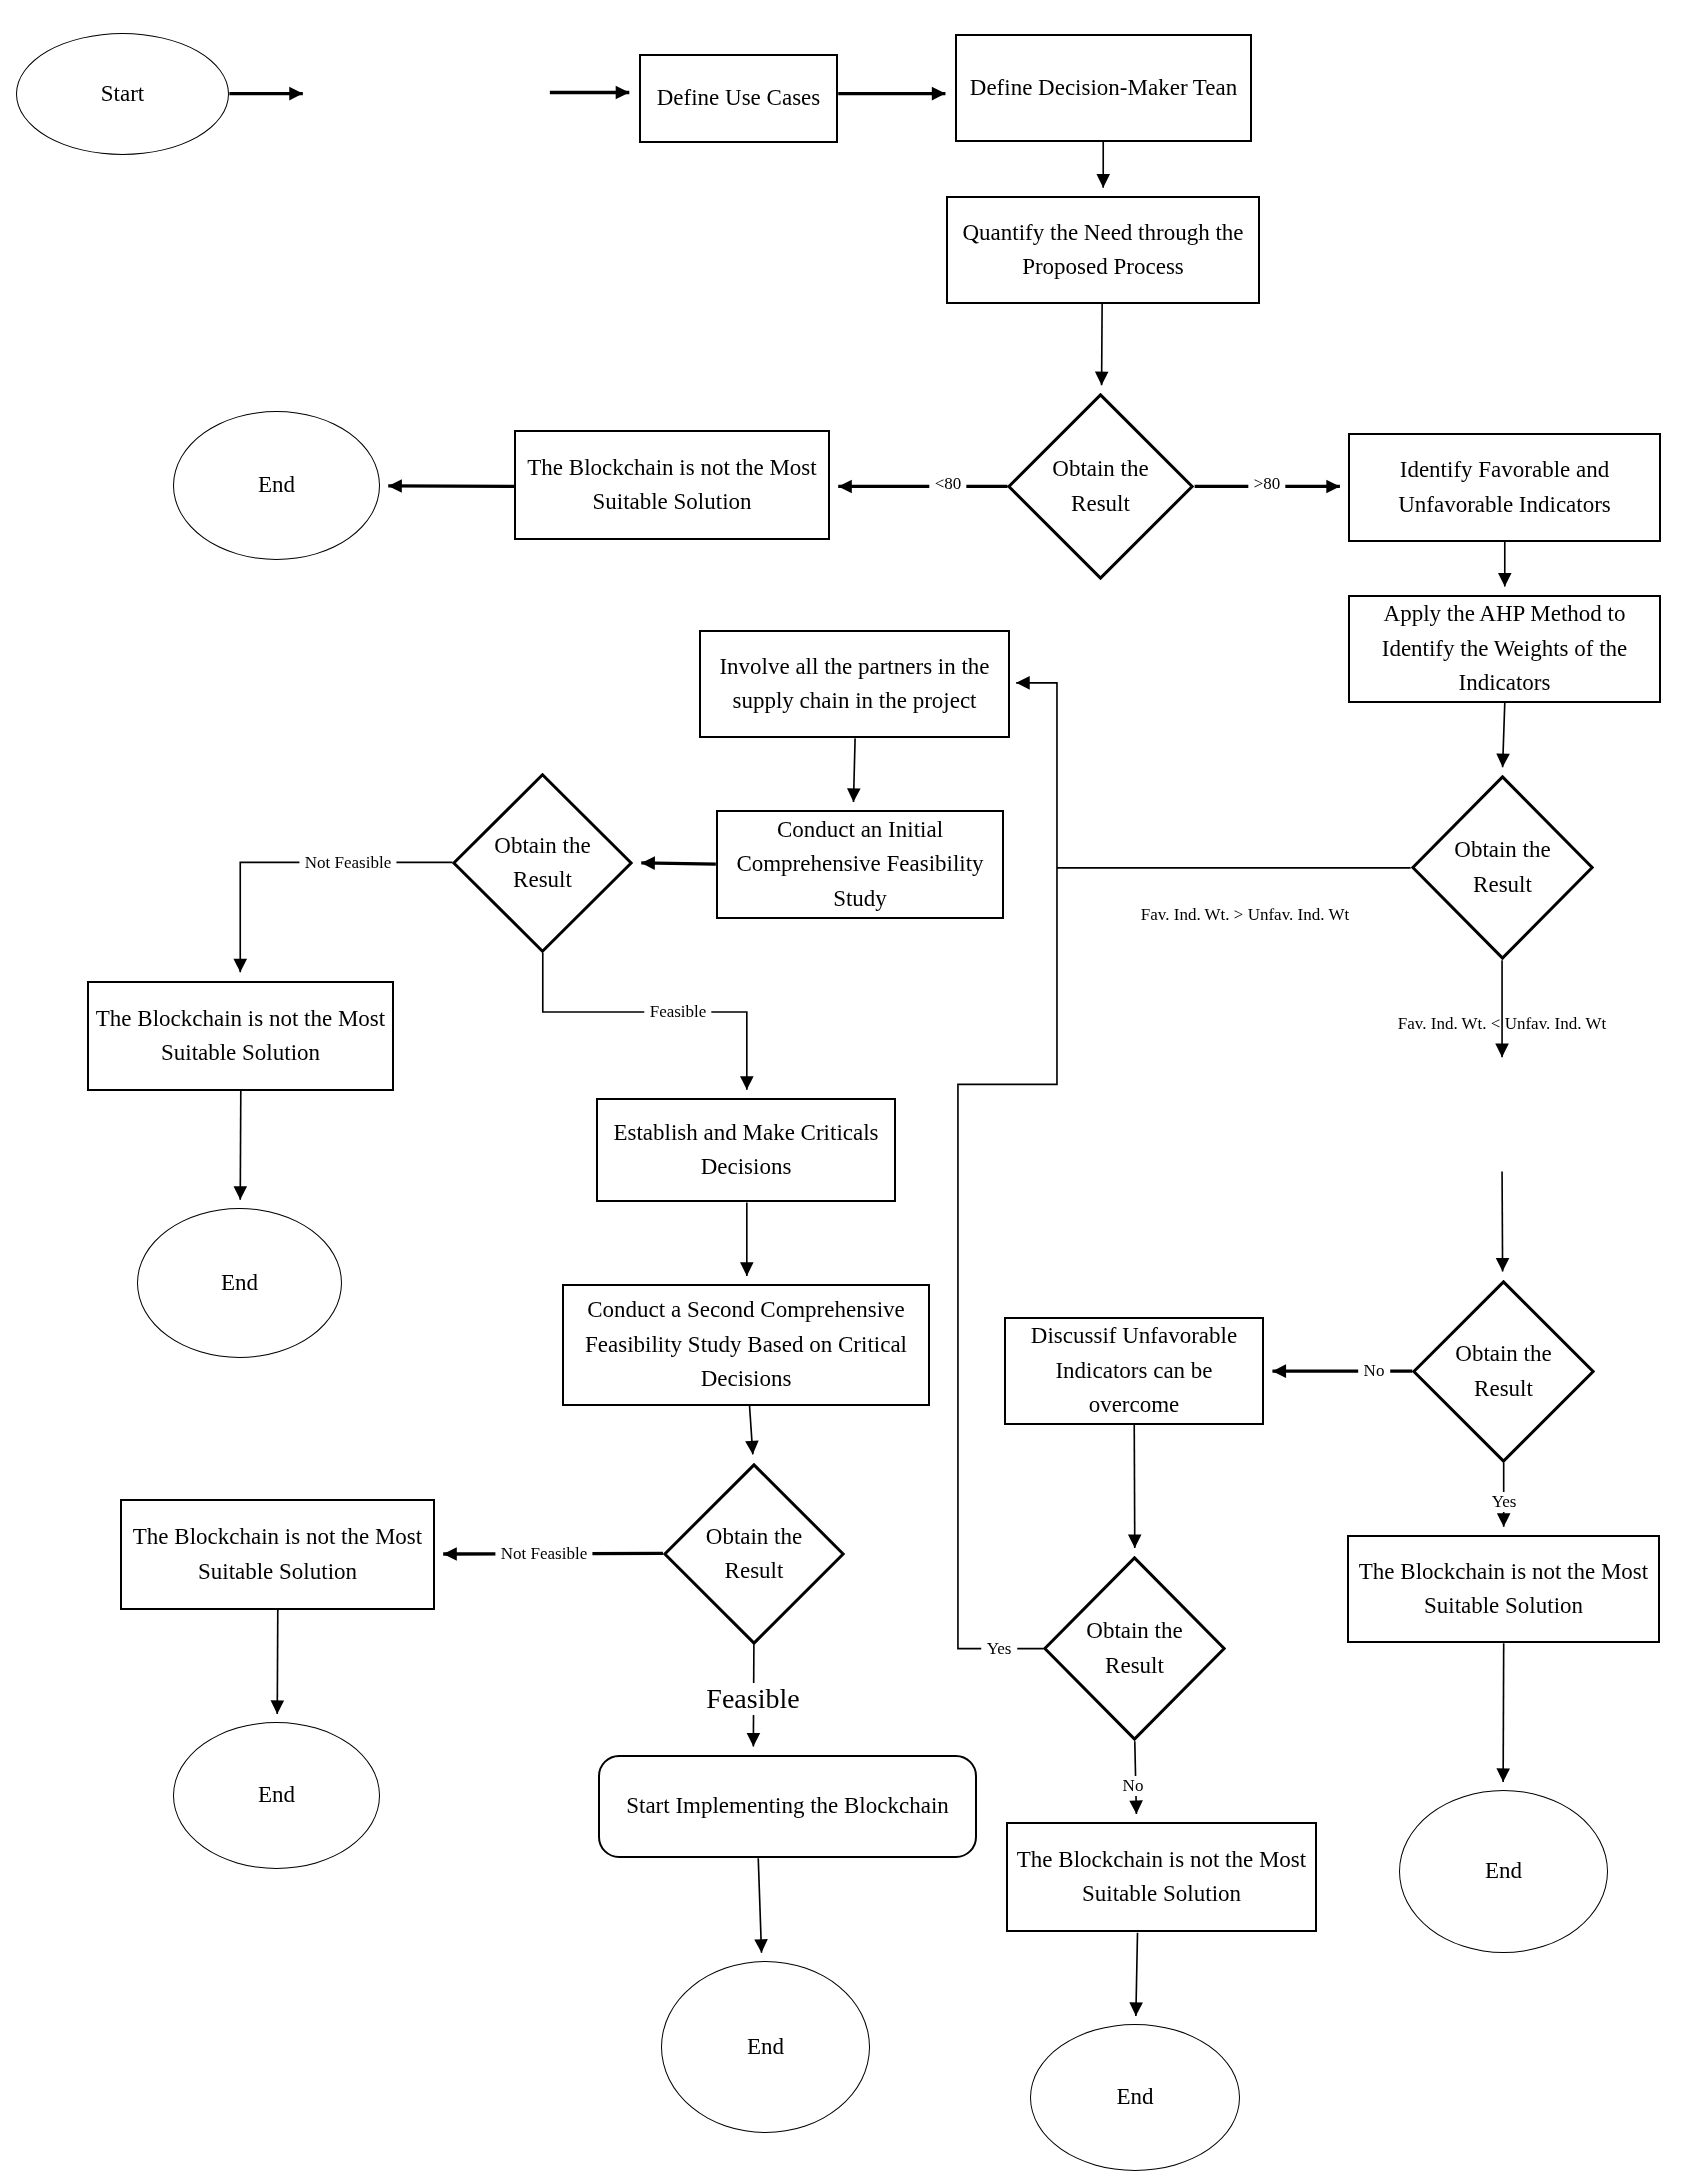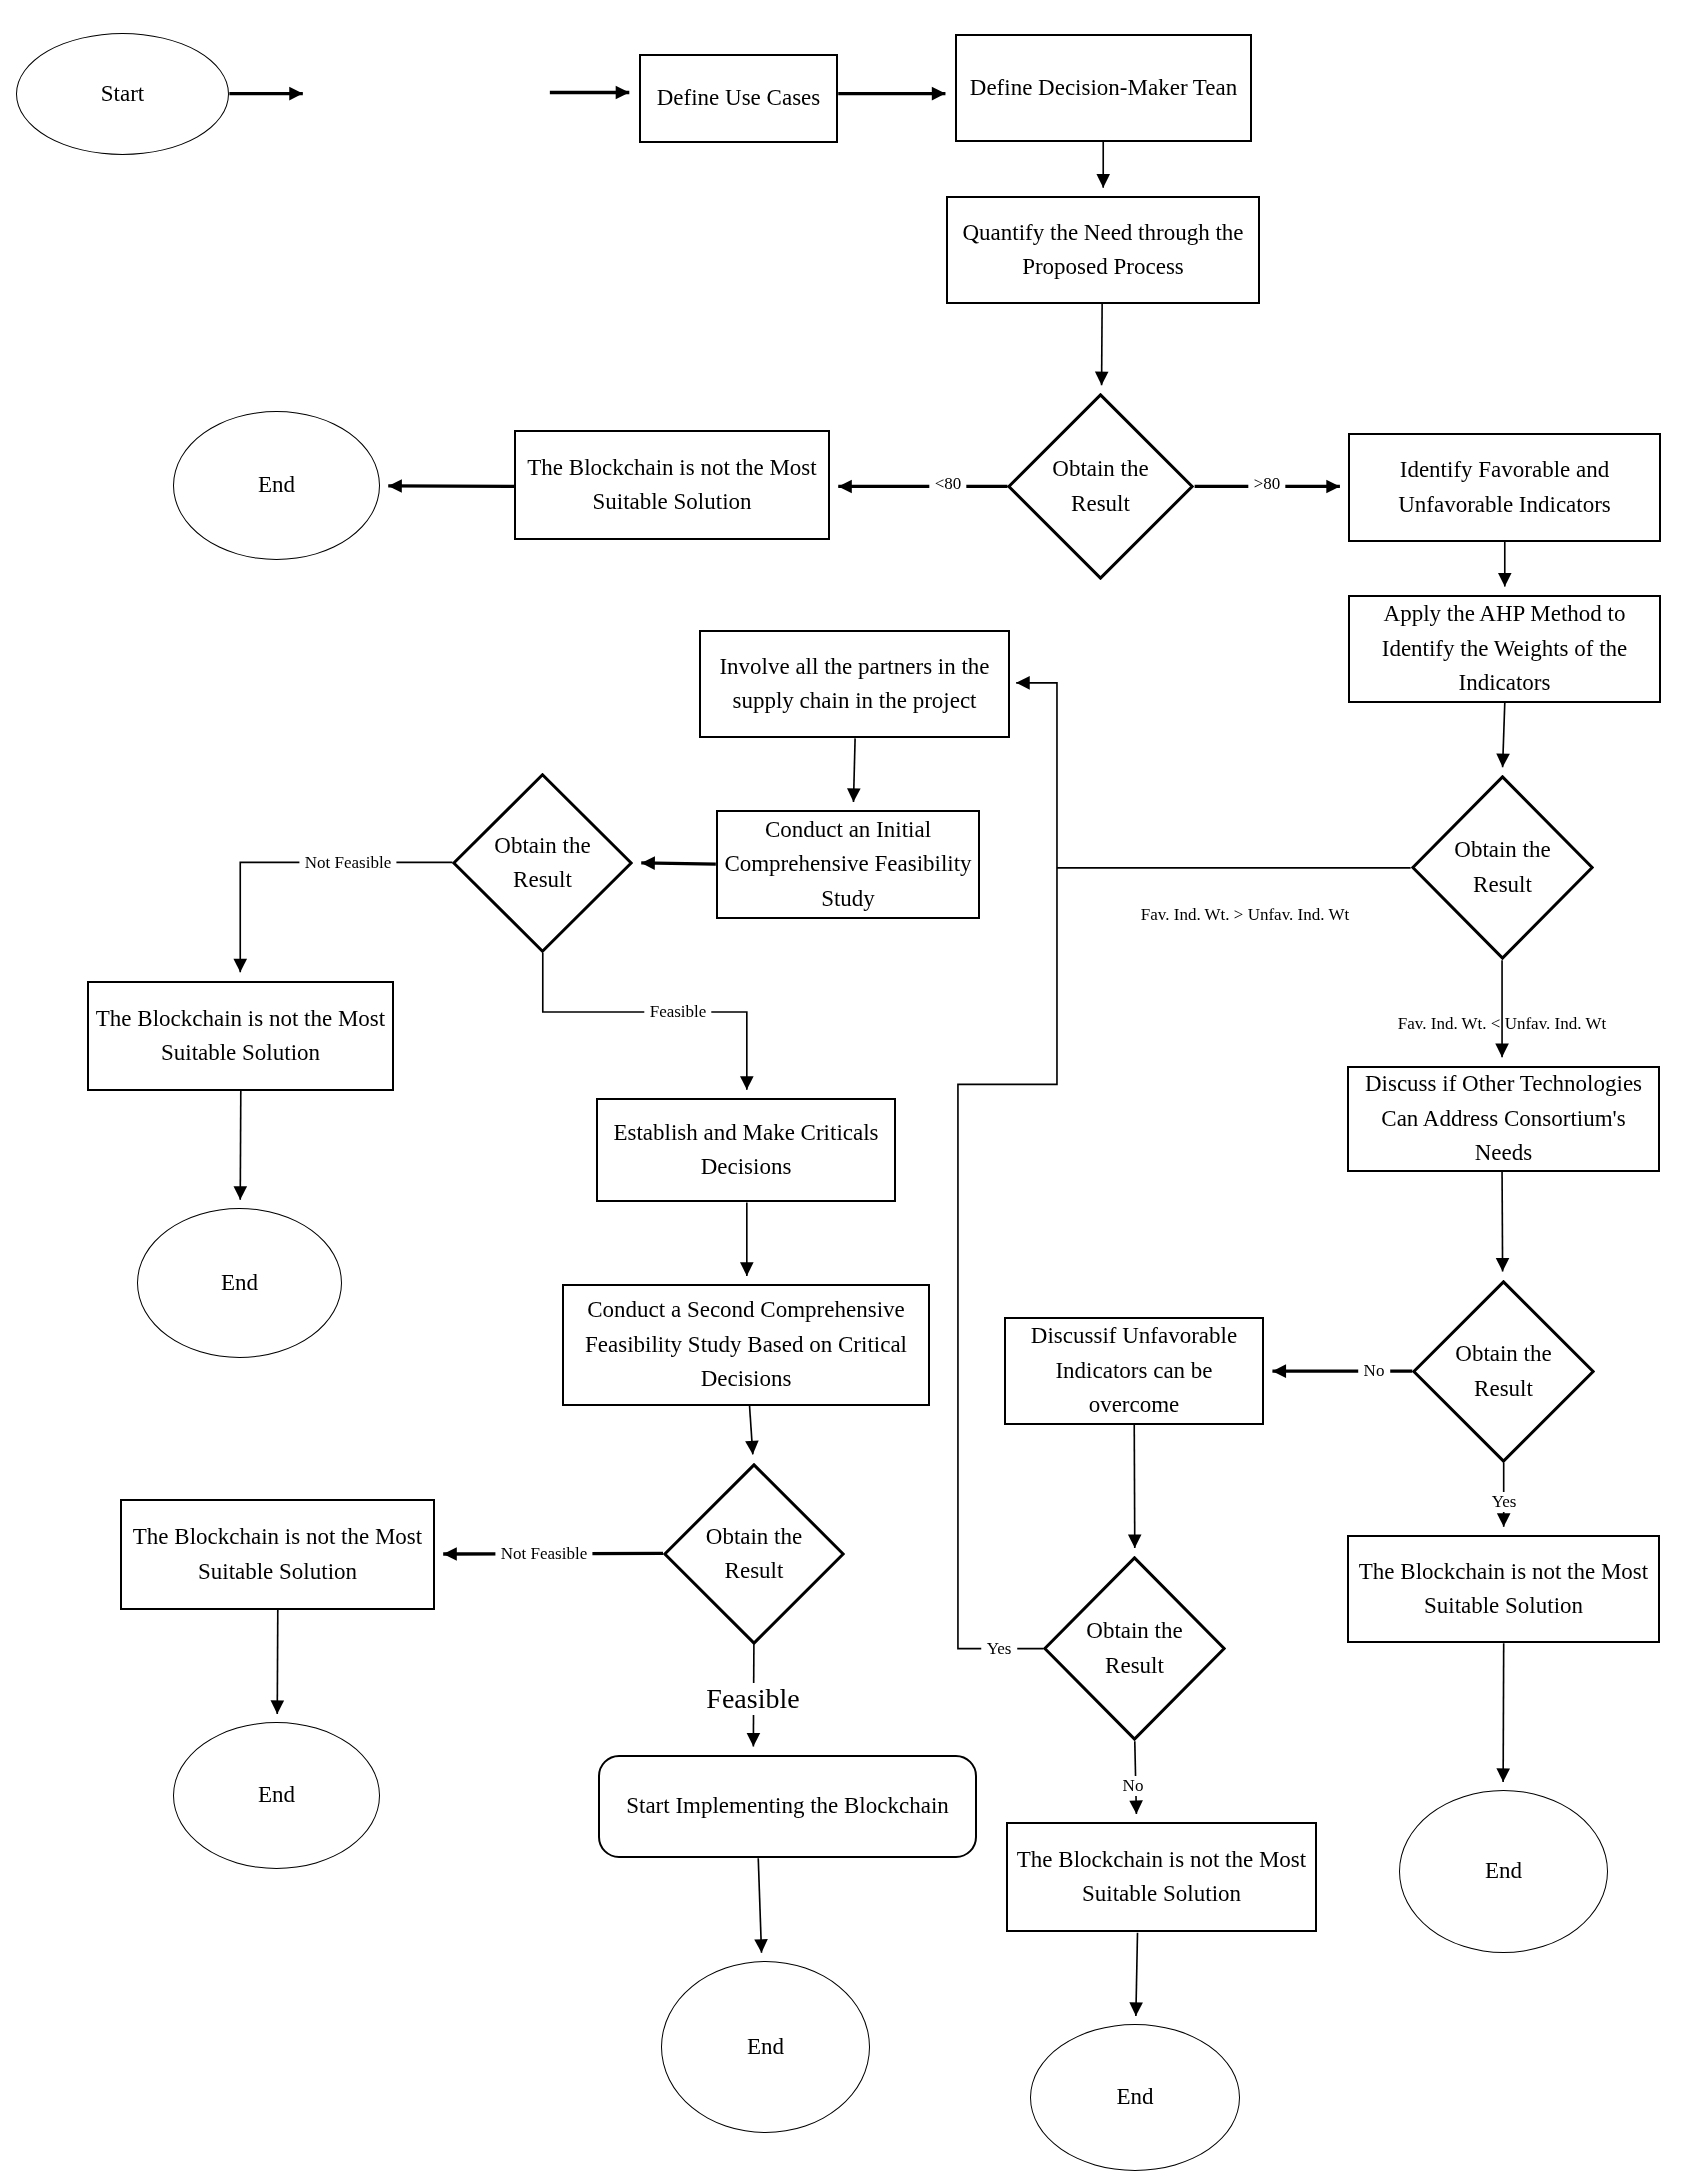--- a/index.html
+++ b/index.html
@@ -119,21 +119,21 @@
     <svg viewBox="0 0 100 100" preserveAspectRatio="none">
       <polygon points="50,1 99,50 50,99 1,50" fill="#fff" stroke="#000" stroke-width="3" vector-effect="non-scaling-stroke"></polygon>
     </svg>
     <span class="dlabel">Obtain the Result</span>
   </div>
 
   <div class="node process" style="left:699px;top:630px;width:311px;height:108px;">
     <span>Involve all the partners in the supply chain in the project</span>
   </div>
 
-  <div class="node process" style="left:716px;top:810px;width:264px;height:109px;">
+  <div class="node process" style="left:716px;top:810px;width:288px;height:109px;">
     <span>Conduct an Initial Comprehensive Feasibility Study</span>
   </div>
 
   <div class="node decision" style="left:452px;top:773px;width:181px;height:180px;">
     <svg viewBox="0 0 100 100" preserveAspectRatio="none">
       <polygon points="50,1 99,50 50,99 1,50" fill="#fff" stroke="#000" stroke-width="3" vector-effect="non-scaling-stroke"></polygon>
     </svg>
     <span class="dlabel">Obtain the Result</span>
   </div>
 
@@ -169,23 +169,20 @@
   </div>
 
   <div class="node process" style="left:598px;top:1755px;width:379px;height:103px;border-radius:21px;">
     <span>Start Implementing the Blockchain</span>
   </div>
 
   <div class="node terminator" style="left:661px;top:1961px;width:209px;height:172px;">
     <span>End</span>
   </div>
 
-  <div class="node process" style="left:1347px;top:1066px;width:313px;height:106px;">
-    <span>Discuss if Other Technologies Can Address Consortium's Needs</span>
-  </div>
 
   <div class="node decision" style="left:1412px;top:1280px;width:183px;height:183px;">
     <svg viewBox="0 0 100 100" preserveAspectRatio="none">
       <polygon points="50,1 99,50 50,99 1,50" fill="#fff" stroke="#000" stroke-width="3" vector-effect="non-scaling-stroke"></polygon>
     </svg>
     <span class="dlabel">Obtain the Result</span>
   </div>
 
   <div class="node process" style="left:1004px;top:1317px;width:260px;height:108px;">
     <span>Discussif Unfavorable Indicators can be overcome</span>

